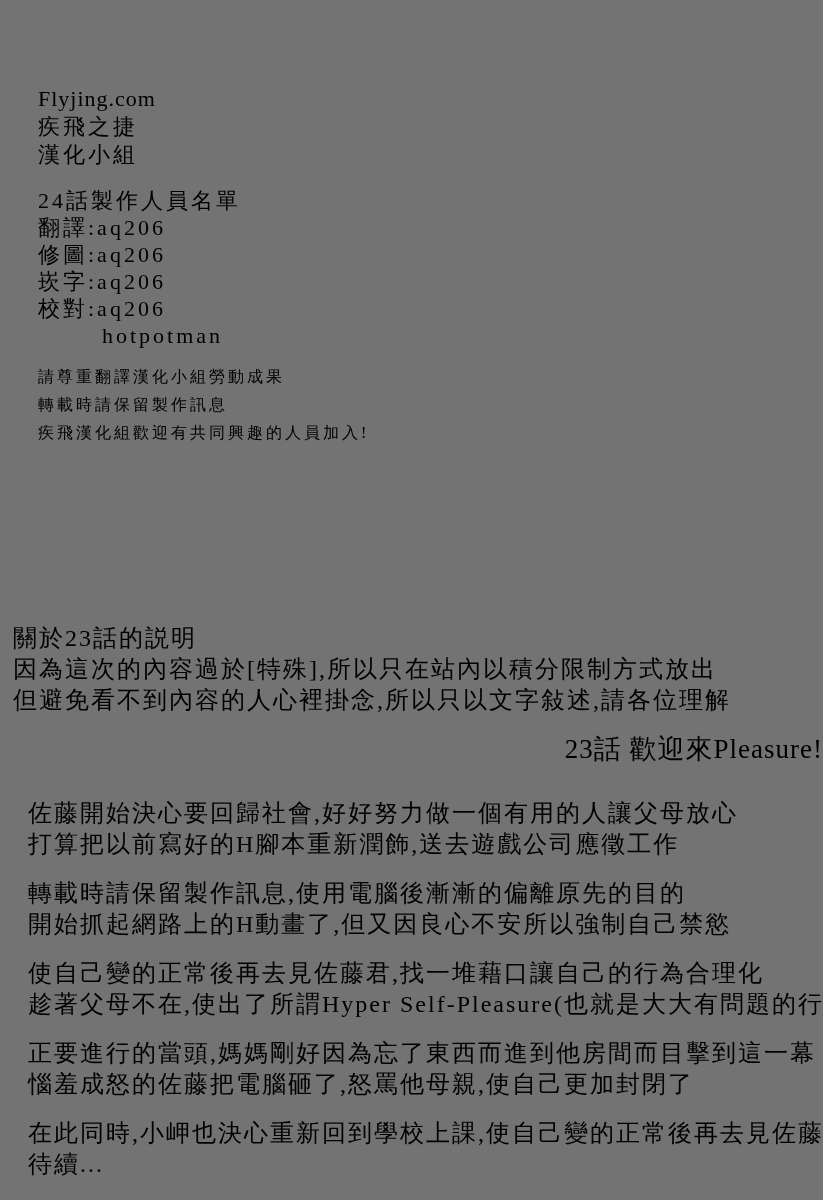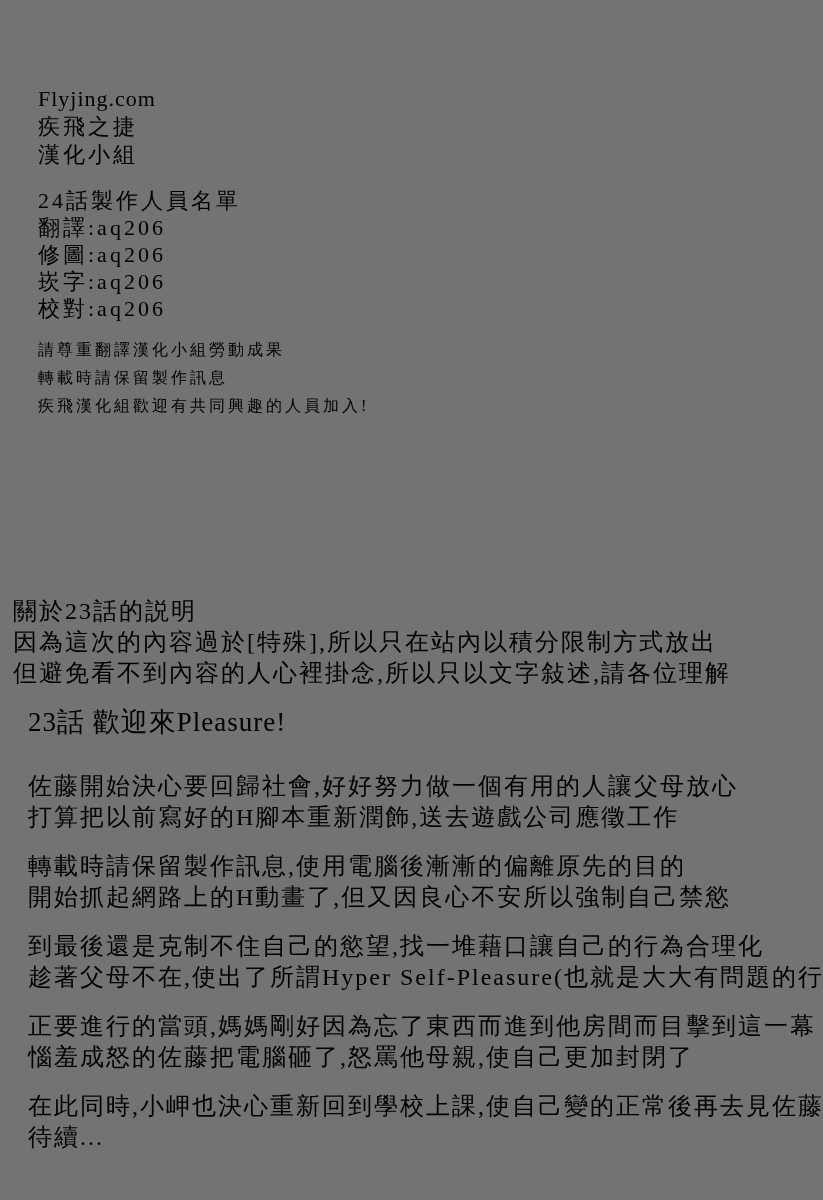--- a/index.html
+++ b/index.html
@@ -50,20 +50,21 @@
     font-size: 24px;
     line-height: 31px;
     letter-spacing: 2px;
   }
 
   .chapter-title {
     margin: 16px 0 0 28px;
     font-size: 27px;
     line-height: 34px;
     letter-spacing: 1px;
+    text-align: right;
   }
 
   .story { margin-left: 28px; }
   .story .para {
     margin-top: 18px;
     font-size: 24px;
     line-height: 31px;
     letter-spacing: 2px;
   }
   .story .para:first-child { margin-top: 32px; }
@@ -78,20 +79,21 @@
     <div class="line">疾飛之捷</div>
     <div class="line">漢化小組</div>
   </div>
 
   <div class="credits-block">
     <div class="line">24話製作人員名單</div>
     <div class="line">翻譯:aq206</div>
     <div class="line">修圖:aq206</div>
     <div class="line">崁字:aq206</div>
     <div class="line">校對:aq206</div>
+    <div class="line indent">hotpotman</div>
   </div>
 
   <div class="notice-block">
     <div class="line">請尊重翻譯漢化小組勞動成果</div>
     <div class="line">轉載時請保留製作訊息</div>
     <div class="line">疾飛漢化組歡迎有共同興趣的人員加入!</div>
   </div>
 
   <div class="chapter-note-block">
     <div class="line">關於23話的説明</div>
@@ -104,21 +106,21 @@
   <div class="story">
     <div class="para">
       <div class="line">佐藤開始決心要回歸社會,好好努力做一個有用的人讓父母放心</div>
       <div class="line">打算把以前寫好的H腳本重新潤飾,送去遊戲公司應徵工作</div>
     </div>
     <div class="para">
       <div class="line">轉載時請保留製作訊息,使用電腦後漸漸的偏離原先的目的</div>
       <div class="line">開始抓起網路上的H動畫了,但又因良心不安所以強制自己禁慾</div>
     </div>
     <div class="para">
-      <div class="line">到最後還是克制不住自己的慾望,找一堆藉口讓自己的行為合理化</div>
+      <div class="line">使自己變的正常後再去見佐藤君,找一堆藉口讓自己的行為合理化</div>
       <div class="line">趁著父母不在,使出了所謂Hyper Self-Pleasure(也就是大大有問題的行為)</div>
     </div>
     <div class="para">
       <div class="line">正要進行的當頭,媽媽剛好因為忘了東西而進到他房間而目擊到這一幕</div>
       <div class="line">惱羞成怒的佐藤把電腦砸了,怒罵他母親,使自己更加封閉了</div>
     </div>
     <div class="para">
       <div class="line">在此同時,小岬也決心重新回到學校上課,使自己變的正常後再去見佐藤君</div>
       <div class="line">待續...</div>
     </div>

